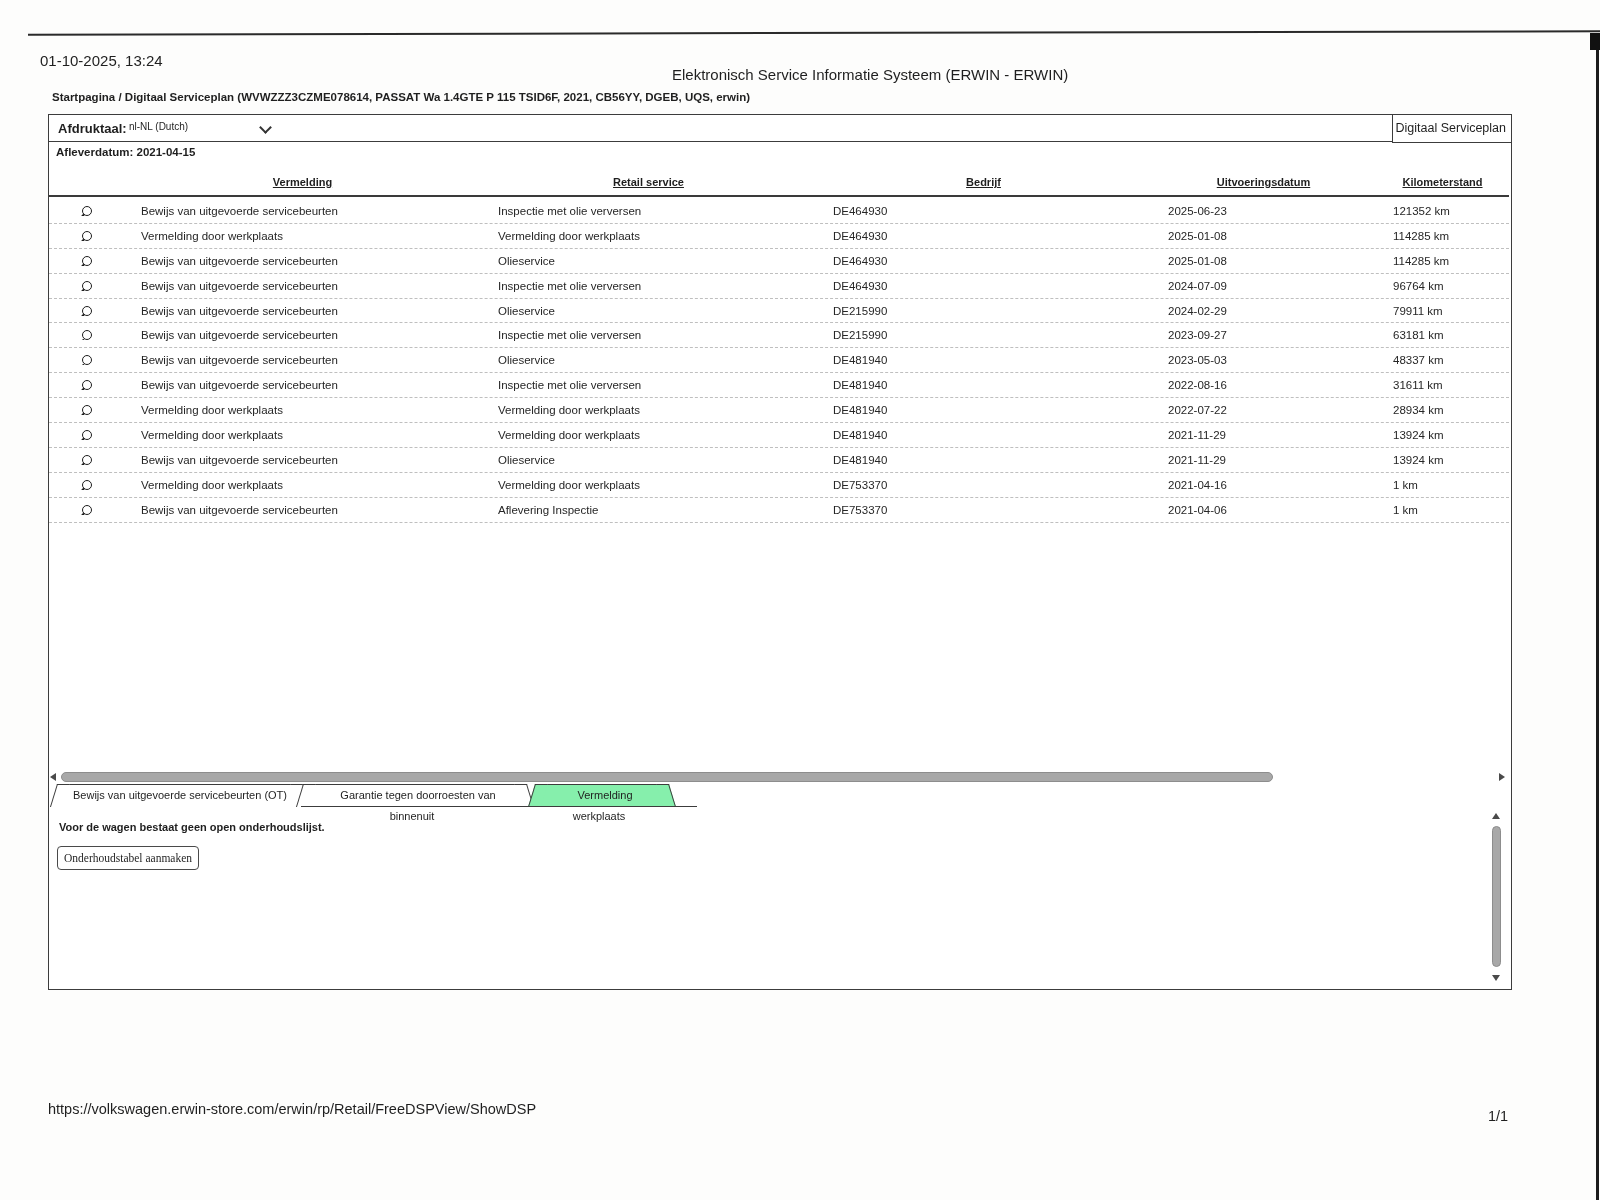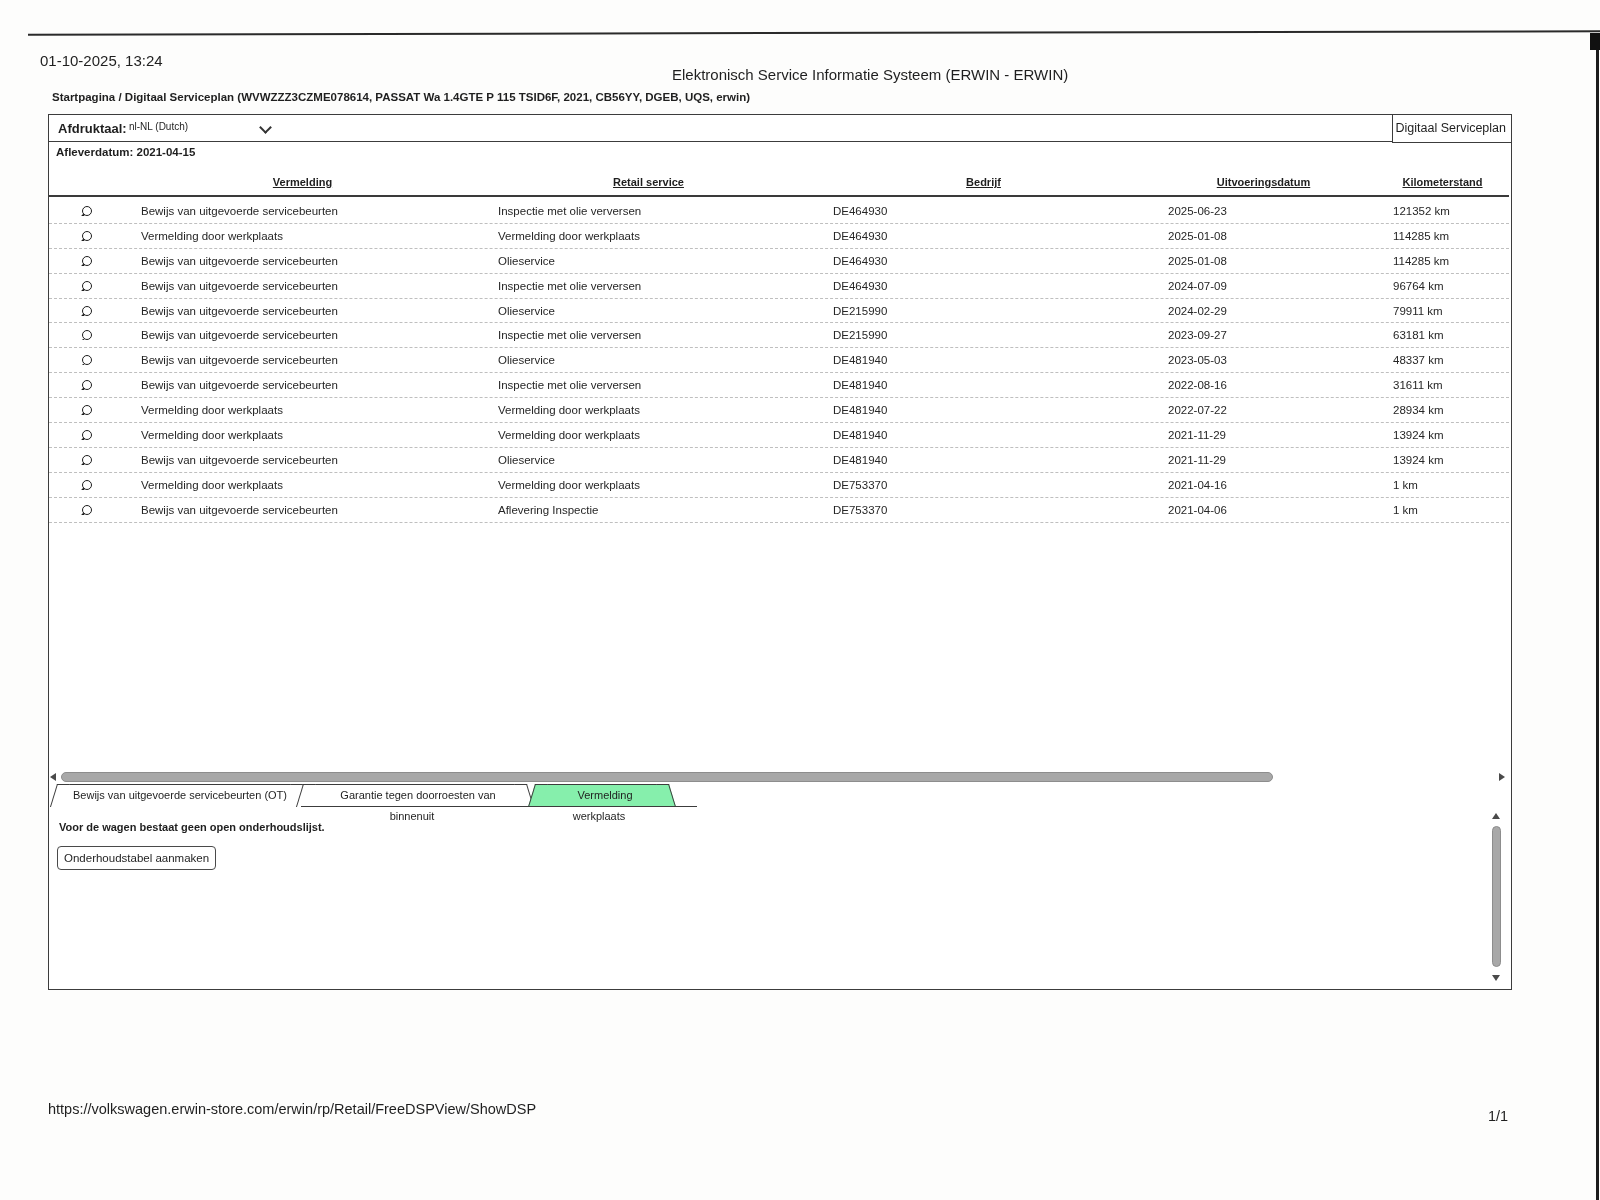--- a/index.html
+++ b/index.html
@@ -69,21 +69,21 @@
                 transform:skewX(17deg); transform-origin:top; }
   .tab .tlabel { position:relative; z-index:2; padding:0 6px; }
   .tab1 { left:14px; width:234px; }
   .tab2 { left:260px; width:212px; }
   .tab3 { left:492px; width:122px; background:#86efac; }
 
   
   .no-open { position:absolute; left:10px; top:706px; font-size:11px; font-weight:bold; }
   .create-btn { position:absolute; left:8px; top:731px; font-size:11.5px; padding:5px 6px;
                 border:1.6px solid #4a4a4a; border-radius:4px; background:#fff; cursor:pointer;
-                font-family:Liberation Sans, sans-serif; color:#1f1f1f; }
+                font-family:Liberation Serif, serif; color:#1f1f1f; }
 
   
   .vscroll { position:absolute; right:8px; top:698px; width:13px; height:168px; }
   .vthumb { position:absolute; left:2px; top:13px; bottom:14px; width:9px; background:#a8a8a8;
             border:1px solid #8d8d8d; border-radius:5px; }
 
   
   .footer-url { left:48px; top:1101px; font-size:14.5px; }
   .footer-page { left:1488px; top:1108px; font-size:14.5px; }
 </style>

